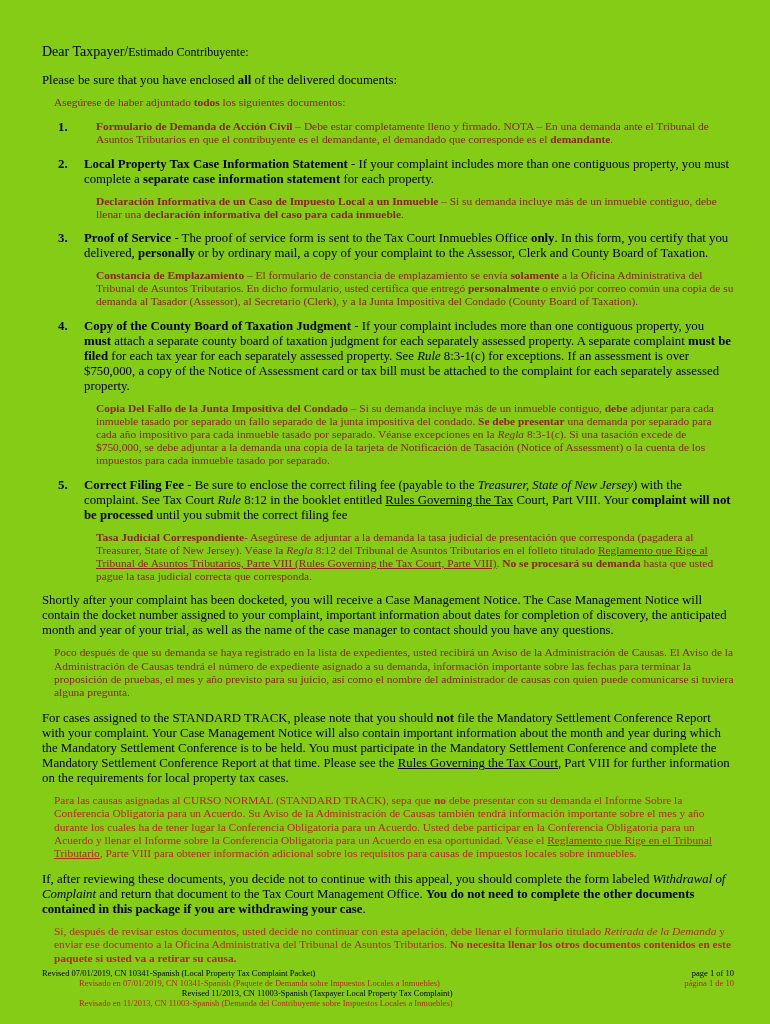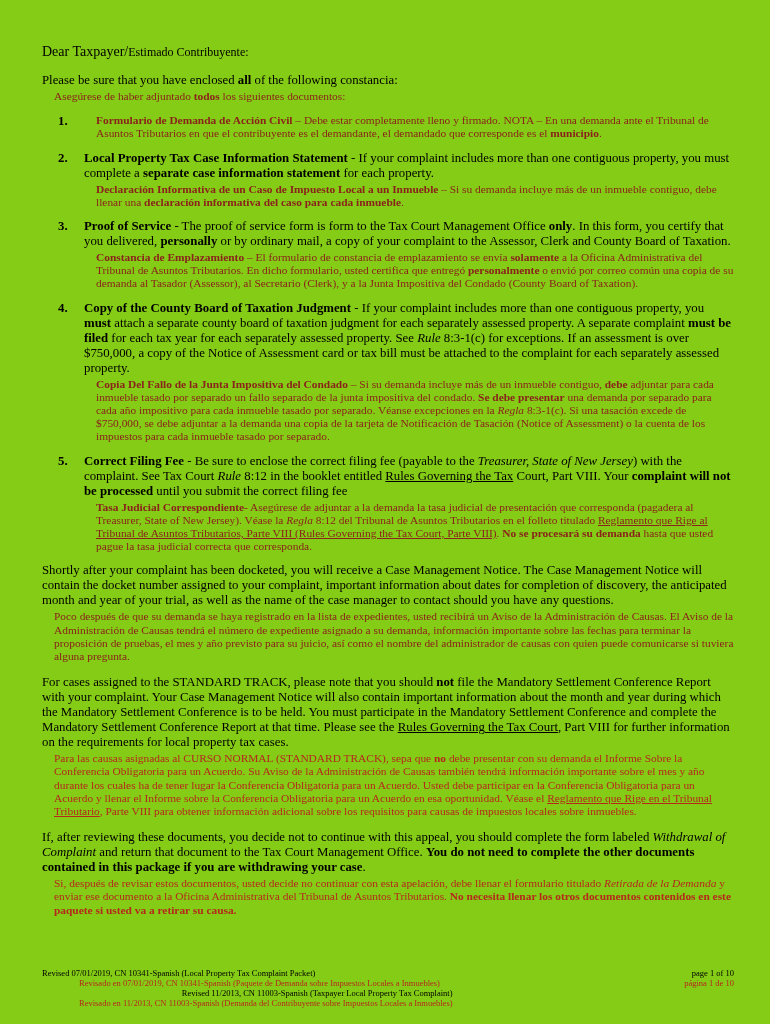--- a/index.html
+++ b/index.html
@@ -18,21 +18,21 @@
   }
   .b { font-weight: bold; }
   .i { font-style: italic; }
   .u { text-decoration: underline; }
   .es-inline { font-size: 12px; }
 
   .salutation { font-size: 14px; margin: 0 0 13px 0; }
 
   .en { font-size: 12.8px; line-height: 15px; }
   .es { font-size: 11.4px; line-height: 13.2px; }
-  .sub { margin-left: 12px; margin-top: 2px; }
+  .sub { margin-left: 12px; margin-top: 8px; }
 
   .intro { margin-bottom: 11px; }
 
   .item { position: relative; padding-left: 42px; margin-bottom: 10px; }
   .item .num { position: absolute; left: 16px; top: 0; font-size: 12.8px; font-weight: bold; }
 
   .para { margin-bottom: 12px; }
 
   .footer {
     position: absolute;
@@ -44,39 +44,39 @@
   .f-right { text-align: right; white-space: nowrap; }
 </style>
 </head>
 <body>
 
 <div class="page">
 
   <p class="salutation rich"><span>Dear Taxpayer/</span><span class="es-inline">Estimado Contribuyente:</span></p>
 
   <div class="intro">
-    <div class="en rich"><span>Please be sure that you have enclosed </span><span class="b">all</span><span> of the following constancia:</span></div>
+    <div class="en rich"><span>Please be sure that you have enclosed </span><span class="b">all</span><span> of the delivered documents:</span></div>
     <div class="es rich sub" style="color: rgb(138, 35, 27);"><span>Asegúrese de haber adjuntado </span><span class="b">todos</span><span> los siguientes documentos:</span></div>
   </div>
 
   <div id="items">
   <div class="item">
     <span class="num">1.</span>
-    <div class="es rich sub" style="color: rgb(138, 35, 27);"><span class="b">Formulario de Demanda de Acción Civil</span><span> – Debe estar completamente lleno y firmado.  NOTA – En una demanda ante el Tribunal de Asuntos Tributarios en que el contribuyente es el demandante, el demandado que corresponde es el </span><span class="b">municipio</span><span>.</span></div>
+    <div class="es rich sub" style="color: rgb(138, 35, 27);"><span class="b">Formulario de Demanda de Acción Civil</span><span> – Debe estar completamente lleno y firmado.  NOTA – En una demanda ante el Tribunal de Asuntos Tributarios en que el contribuyente es el demandante, el demandado que corresponde es el </span><span class="b">demandante</span><span>.</span></div>
   </div>
 
   <div class="item">
     <span class="num">2.</span>
     <div class="en rich"><span class="b">Local Property Tax Case Information Statement</span><span> - If your complaint includes more than one contiguous property, you must complete a </span><span class="b">separate case information statement</span><span> for each property.</span></div>
     <div class="es rich sub" style="color: rgb(138, 35, 27);"><span class="b">Declaración Informativa de un Caso de Impuesto Local a un Inmueble</span><span> – Si su demanda incluye más de un inmueble contiguo, debe llenar una </span><span class="b">declaración informativa del caso para cada inmueble</span><span>.</span></div>
   </div>
 
   <div class="item">
     <span class="num">3.</span>
-    <div class="en rich"><span class="b">Proof of Service</span><span> - The proof of service form is form to the Tax Court Management Office </span><span class="b">only</span><span>.  In this form, you certify that you delivered, </span><span class="b">personally</span><span> or by ordinary mail, a copy of your complaint to the Assessor, Clerk and County Board of Taxation.</span></div>
+    <div class="en rich"><span class="b">Proof of Service</span><span> - The proof of service form is sent to the Tax Court Inmuebles Office </span><span class="b">only</span><span>.  In this form, you certify that you delivered, </span><span class="b">personally</span><span> or by ordinary mail, a copy of your complaint to the Assessor, Clerk and County Board of Taxation.</span></div>
     <div class="es rich sub" style="color: rgb(138, 35, 27);"><span class="b">Constancia de Emplazamiento</span><span> – El formulario de constancia de emplazamiento se envía </span><span class="b">solamente</span><span> a la Oficina Administrativa del Tribunal de Asuntos Tributarios.  En dicho formulario, usted certifica que entregó </span><span class="b">personalmente</span><span> o envió por correo común una copia de su demanda al Tasador (Assessor), al Secretario (Clerk), y a la Junta Impositiva del Condado (County Board of Taxation).</span></div>
   </div>
 
   <div class="item">
     <span class="num">4.</span>
     <div class="en rich"><span class="b">Copy of the County Board of Taxation Judgment</span><span> - If your complaint includes more than one contiguous property, you </span><span class="b">must</span><span> attach a separate county board of taxation judgment for each separately assessed property.  A separate complaint </span><span class="b">must be filed</span><span> for each tax year for each separately assessed property.  See </span><span class="i">Rule</span><span> 8:3-1(c) for exceptions.  If an assessment is over $750,000, a copy of the Notice of Assessment card or tax bill must be attached to the complaint for each separately assessed property.</span></div>
     <div class="es rich sub" style="color: rgb(138, 35, 27);"><span class="b">Copia Del Fallo de la Junta Impositiva del Condado</span><span> – Si su demanda incluye más de un inmueble contiguo, </span><span class="b">debe</span><span> adjuntar para cada inmueble tasado por separado un fallo separado de la junta impositiva del condado.  </span><span class="b">Se debe presentar</span><span> una demanda por separado para cada año impositivo para cada inmueble tasado por separado.  Véanse excepciones en la </span><span class="i">Regla</span><span> 8:3-1(c).  Si una tasación excede de $750,000, se debe adjuntar a la demanda una copia de la tarjeta de Notificación de Tasación (Notice of Assessment) o la cuenta de los impuestos para cada inmueble tasado por separado.</span></div>
   </div>
 
   <div class="item">

